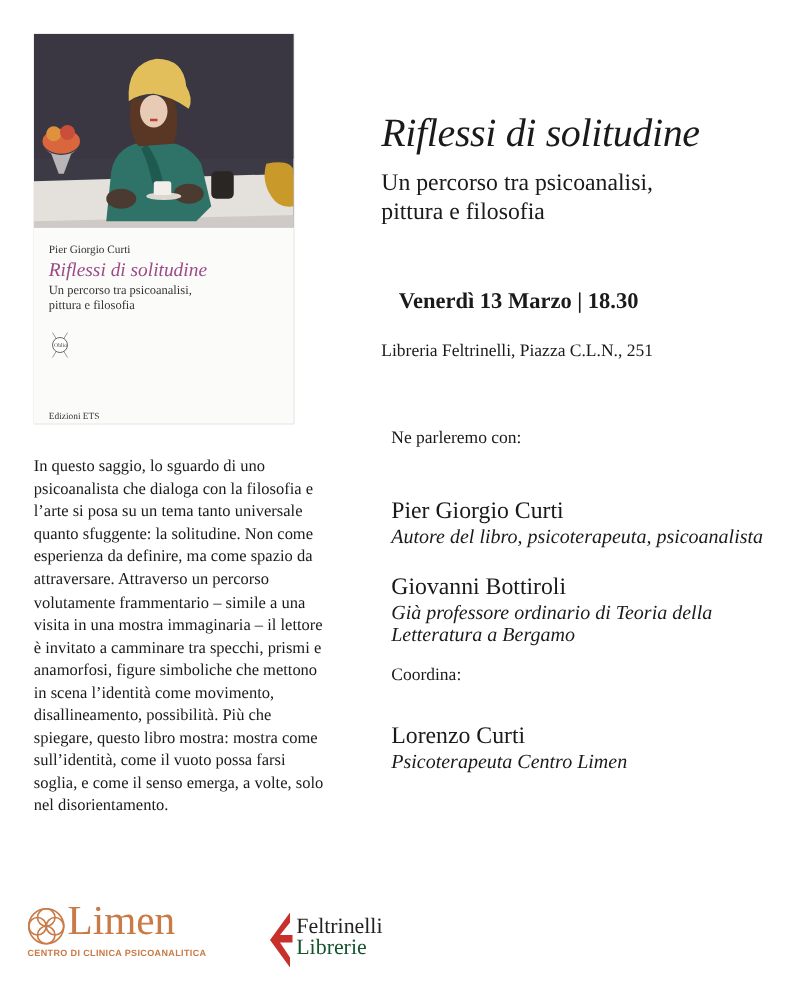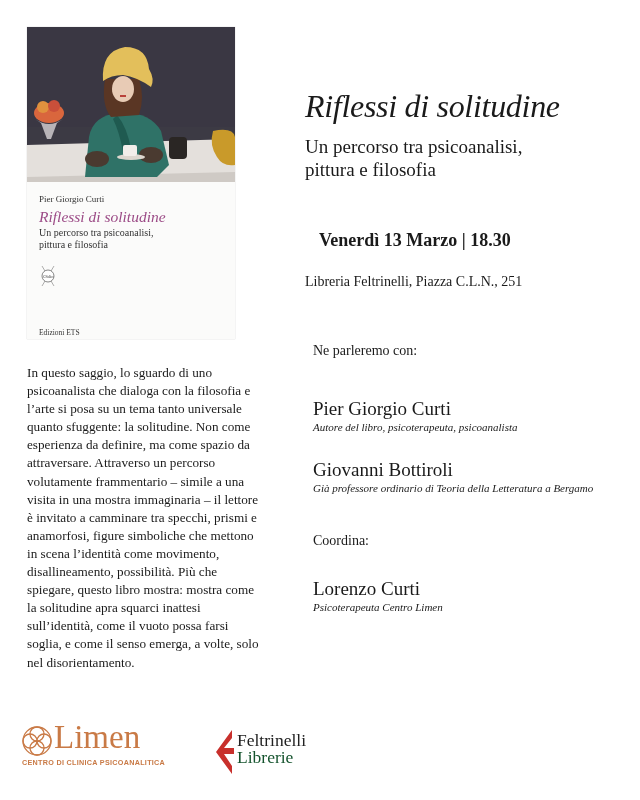--- a/index.html
+++ b/index.html
@@ -22,21 +22,21 @@
   .main-sub { left:305px; top:135px; font-size:19px; line-height:23px; }
   .date { left:319px; top:230px; font-size:18px; font-weight:bold; }
   .venue { left:305px; top:254px; font-size:14px;margin-top:20px; }
 
   
   .desc { left:27px; top:364px; width:255px; font-size:13.2px; line-height:18.1px; }
 
   
   .label { left:313px; font-size:14px; }
   .spk-name { left:313px; font-size:19px; }
-  .spk-role { left:313px; font-size:11px; font-style:italic; }
+  .spk-role { left:313px; font-size:16px; font-style:italic; }
 
   
   #limen { left:20px; top:725px; width:140px; height:50px; }
   .limen-word { position:absolute; left:34px; top:-6px; font-size:33px; color:#c97a46; }
   .limen-tag { position:absolute; left:2px; top:33px; font-family:"Liberation Sans","DejaVu Sans",sans-serif;
                font-size:7.2px; font-weight:bold; color:#c97a46; letter-spacing:0.3px; white-space:nowrap; }
   #feltrinelli { left:210px; top:728px; width:120px; height:50px; }
   .felt-line1 { position:absolute; left:27px; top:2px; font-size:17.5px; color:#222; }
   .felt-line2 { position:absolute; left:27px; top:19px; font-size:17.5px; color:#14532d; }
 </style>
@@ -104,21 +104,20 @@
   <div>quanto sfuggente: la solitudine. Non come</div>
   <div>esperienza da definire, ma come spazio da</div>
   <div>attraversare. Attraverso un percorso</div>
   <div>volutamente frammentario – simile a una</div>
   <div>visita in una mostra immaginaria – il lettore</div>
   <div>è invitato a camminare tra specchi, prismi e</div>
   <div>anamorfosi, figure simboliche che mettono</div>
   <div>in scena l’identità come movimento,</div>
   <div>disallineamento, possibilità. Più che</div>
   <div>spiegare, questo libro mostra: mostra come</div>
-  <div>la solitudine apra squarci inattesi</div>
   <div>sull’identità, come il vuoto possa farsi</div>
   <div>soglia, e come il senso emerga, a volte, solo</div>
   <div>nel disorientamento.</div>
 </div>
 
 <div class="abs label" style="top:343px;">Ne parleremo con:</div>
 
 <div class="abs spk-name" style="top:398px;">Pier Giorgio Curti</div>
 <div class="abs spk-role" style="top:421px;">Autore del libro, psicoterapeuta, psicoanalista</div>
 

